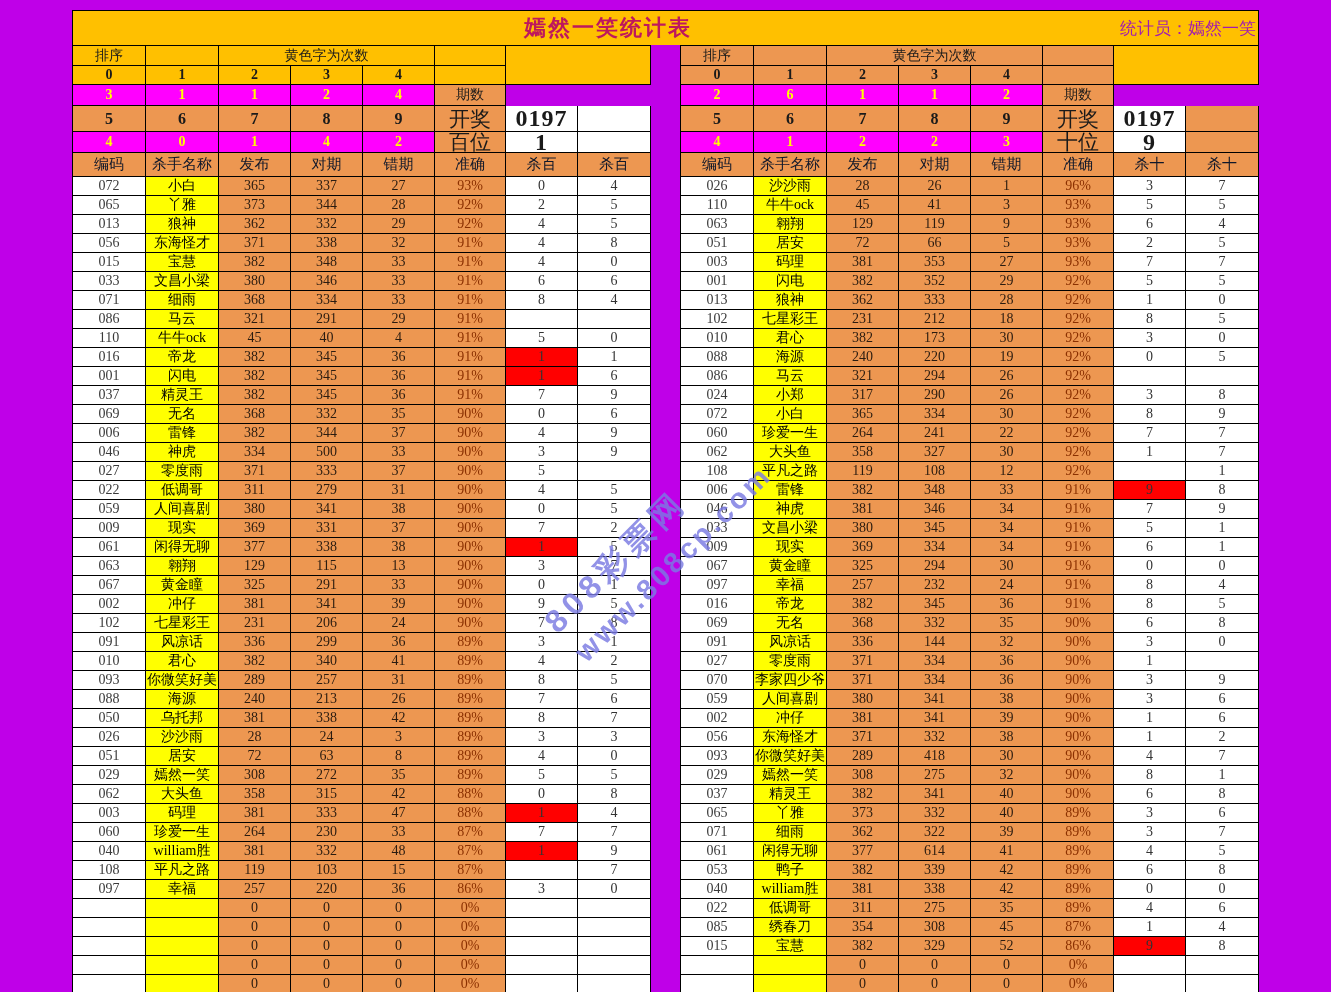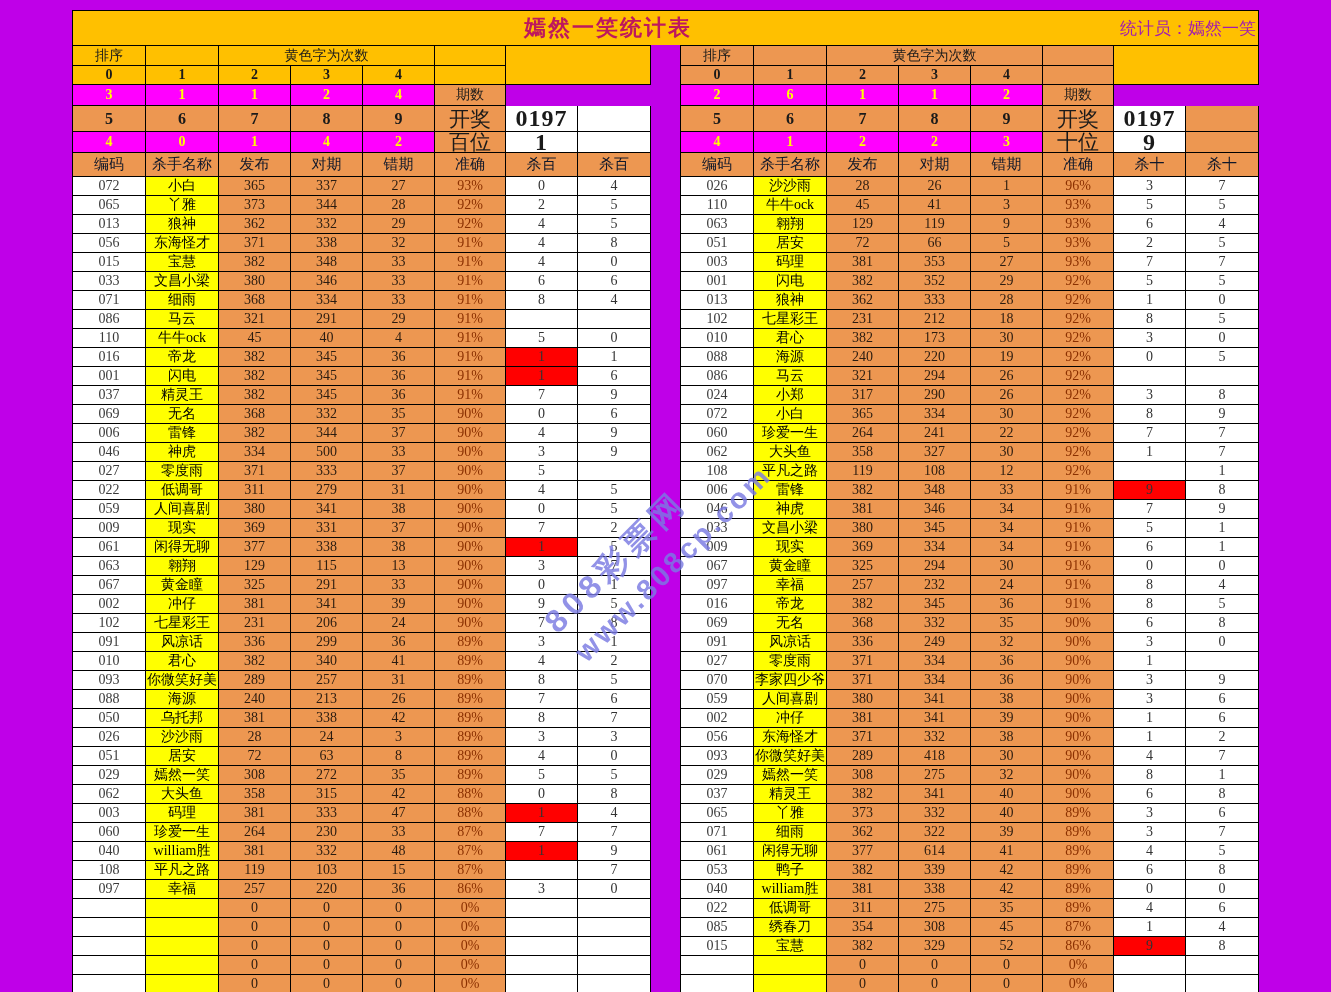--- a/index.html
+++ b/index.html
@@ -839,21 +839,21 @@
         <div class="cell w3 orange num">332</div>
         <div class="cell w4 orange num">35</div>
         <div class="cell w5 orange acc">90%</div>
         <div class="cell w6 white kill">6</div>
         <div class="cell w7 white kill">8</div>
       </div>
       <div class="trow dr">
         <div class="cell w0 white code">091</div>
         <div class="cell w1 yellow name">风凉话</div>
         <div class="cell w2 orange num">336</div>
-        <div class="cell w3 orange num">249</div>
+        <div class="cell w3 orange num">144</div>
         <div class="cell w4 orange num">32</div>
         <div class="cell w5 orange acc">90%</div>
         <div class="cell w6 white kill">3</div>
         <div class="cell w7 white kill">0</div>
       </div>
       <div class="trow dr">
         <div class="cell w0 white code">027</div>
         <div class="cell w1 yellow name">零度雨</div>
         <div class="cell w2 orange num">371</div>
         <div class="cell w3 orange num">334</div>

